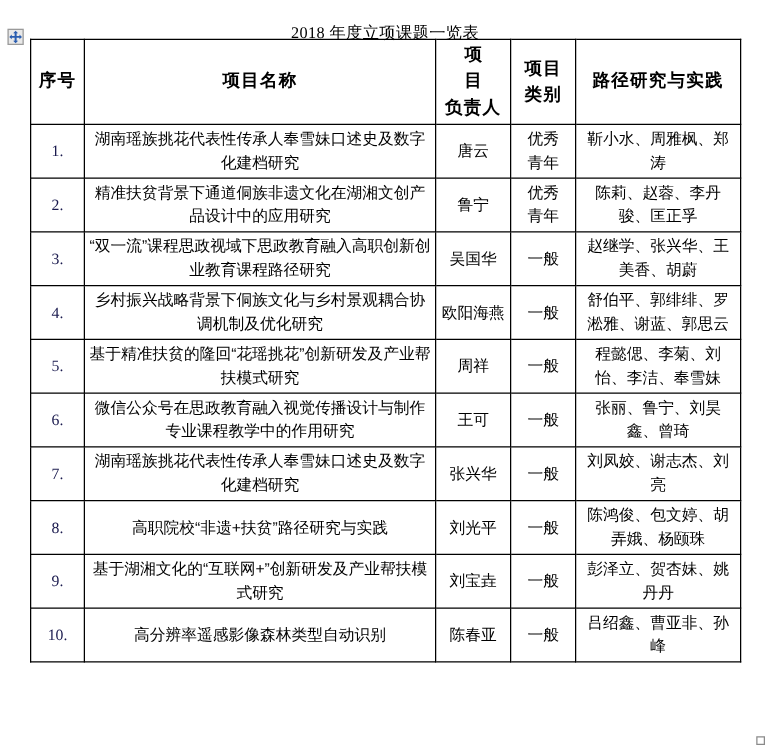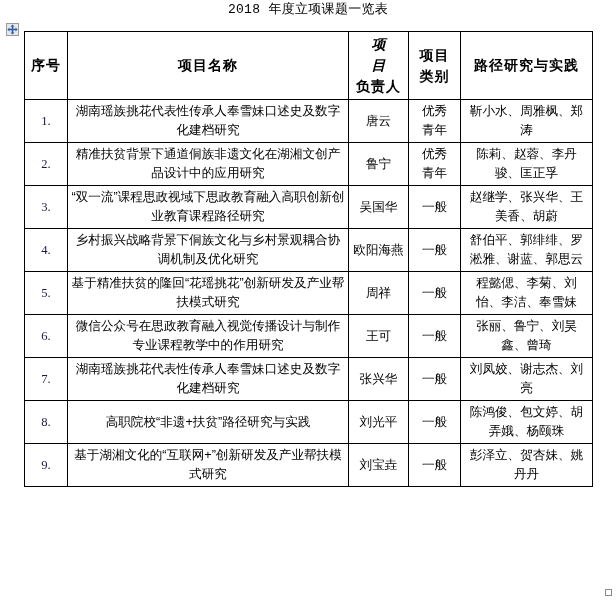--- a/index.html
+++ b/index.html
@@ -12,23 +12,23 @@
     height: 600px;
     font-family: "Liberation Serif", "DejaVu Serif", serif;
     color: #000000;
     position: relative;
     overflow: hidden;
   }
   .doc-title {
     text-align: center;
     font-size: 13px;
     line-height: 20px;
-    padding-top: 0;
+    padding-top: 16px;
     letter-spacing: 0.3px;
-    font-family: Liberation Mono, monospace;
+    font-family: Liberation Serif, serif;
     color: #000;
   }
   .table-wrap {
     position: absolute;
     left: 24px;
     top: 31px;
     width: 568px;
   }
   table.grid {
     border-collapse: collapse;
@@ -67,21 +67,21 @@
     text-align: center;
     padding-left: 5px;
     padding-right: 5px;
   }
   td.staff {
     padding-left: 4px;
     padding-right: 4px;
     margin-top: 38px;
   }
   .th-lead span, .th-type span { display: block; }
-  .th-lead .l1 { letter-spacing: 10px; padding-left: 10px; font-style: italic; }
+  .th-lead .l1 { letter-spacing: 10px; padding-left: 10px; }
 
   
   .move-handle {
     position: absolute;
     left: 6px;
     top: 23px;
     width: 13px;
     height: 13px;
     background: #e8e8e8;
     border: 1px solid #9a9a9a;
@@ -200,17 +200,24 @@
           <td>一般</td>
           <td class="staff">陈鸿俊、包文婷、胡弄娥、杨颐珠</td>
         </tr>
         <tr>
           <td class="seq">9.</td>
           <td class="pname">基于湖湘文化的“互联网+”创新研发及产业帮扶模式研究</td>
           <td>刘宝垚</td>
           <td>一般</td>
           <td class="staff">彭泽立、贺杏妹、姚丹丹</td>
         </tr>
+        <tr>
+          <td class="seq">10.</td>
+          <td class="pname">高分辨率遥感影像森林类型自动识别</td>
+          <td>陈春亚</td>
+          <td>一般</td>
+          <td class="staff">吕绍鑫、曹亚非、孙峰</td>
+        </tr>
       </tbody>
   </table>
 </div>
 
 <div class="resize-handle"></div>
 
 </body></html>

